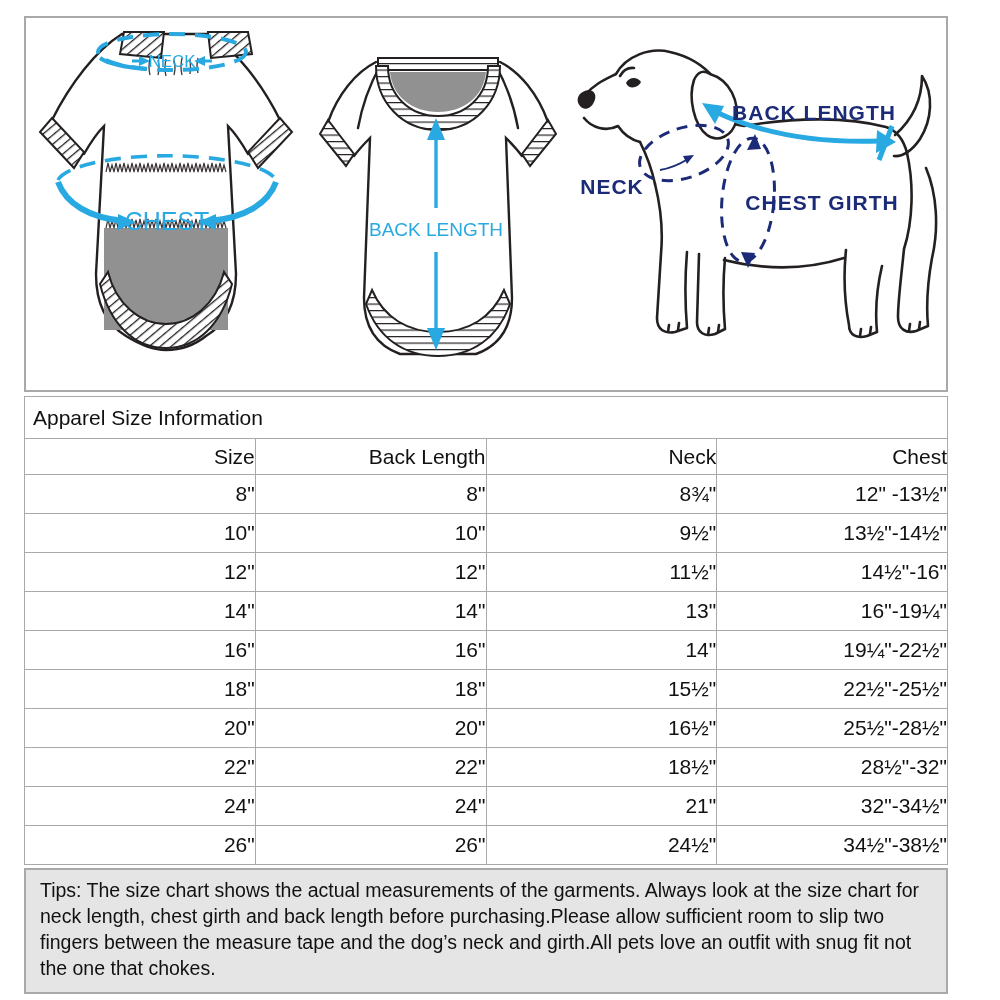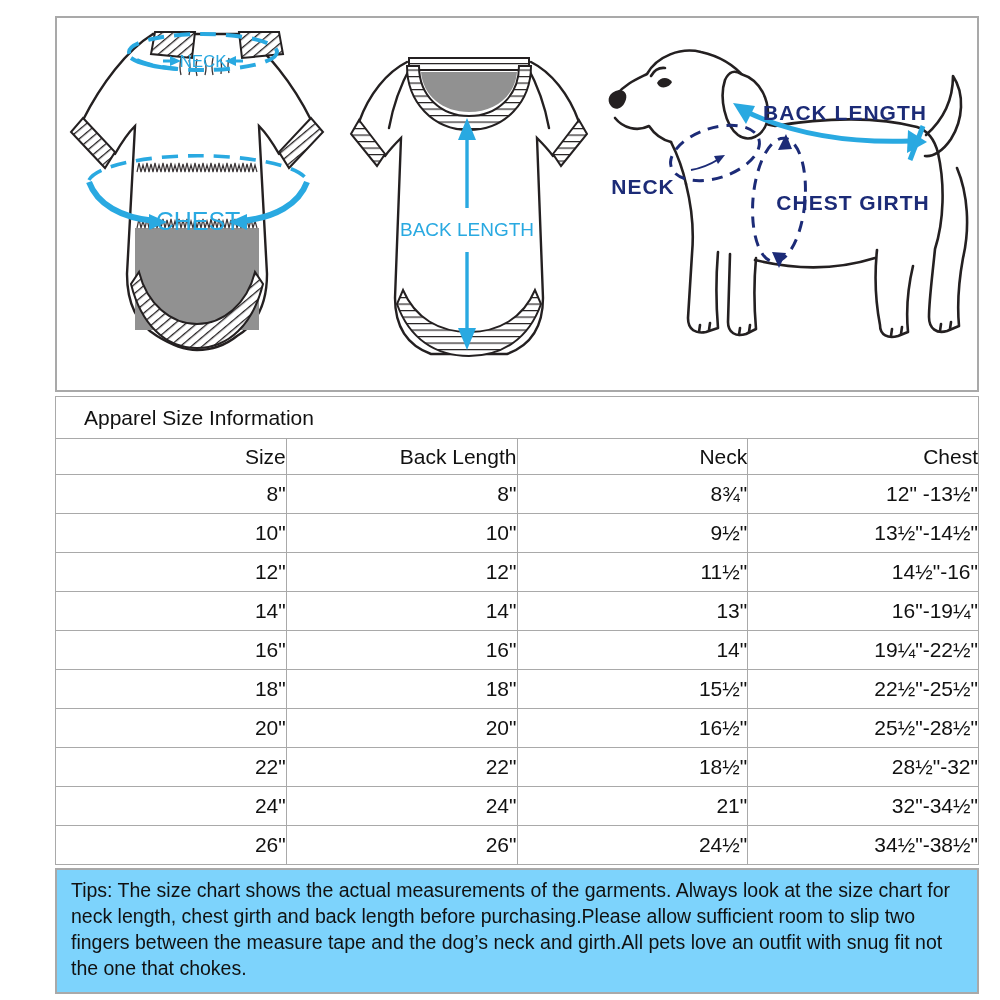--- a/index.html
+++ b/index.html
@@ -1,27 +1,27 @@
 <!DOCTYPE html>
 <html><head>
 <meta charset="utf-8">
 <style>
   html,body{margin:0;padding:0;background:#fff;}
   body{width:1000px;height:1000px;position:relative;font-family:"Liberation Sans",sans-serif;color:#111;}
-  .sheet{position:absolute;left:55px;top:16px;width:924px;}
+  .sheet{position:absolute;left:24px;top:16px;width:924px;}
   .illus-box{box-sizing:border-box;border:2px solid #a9a9a9;height:376px;position:relative;background:#fff;}
   .illus-box svg{position:absolute;}
   .size-table{border-collapse:collapse;width:100%;margin-top:4px;table-layout:fixed;}
   .size-table td,.size-table th{border:1.5px solid #a9a9a9;text-align:right;font-weight:normal;font-size:21px;padding:0;}
-  .title-row td{height:41px;text-align:left;padding-left:28px;font-size:21px;}
+  .title-row td{height:41px;text-align:left;padding-left:8px;font-size:21px;}
   .head-row th{height:35px;}
   .data-row td{height:38px;}
   .col-size{width:70px;} .col-back{width:270px;} .col-neck{width:290px;} .col-chest{width:290px;}
   .tips-box{box-sizing:border-box;border:2px solid #a9a9a9;margin-top:3px;padding:7px 14px 11px 14px;
-            font-size:19.5px;line-height:26px;background:#7dd3fc;}
+            font-size:19.5px;line-height:26px;background:#e5e5e5;}
   text{font-family:"Liberation Sans",sans-serif;}
 </style>
 </head>
 <body>
 
 <div class="sheet">
 
   <div class="illus-box">
 
     <svg style="left:8px;top:4px;" width="272" height="366" viewBox="0 0 272 366">

